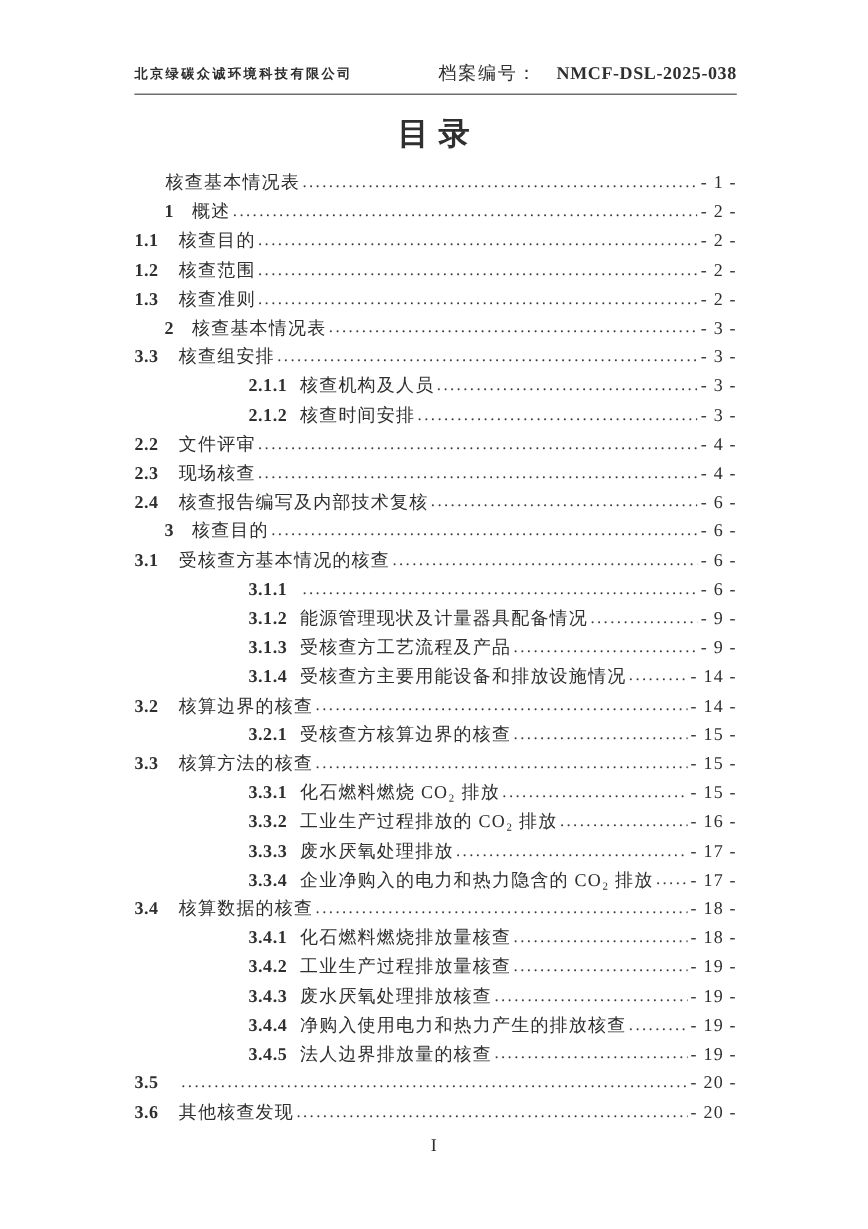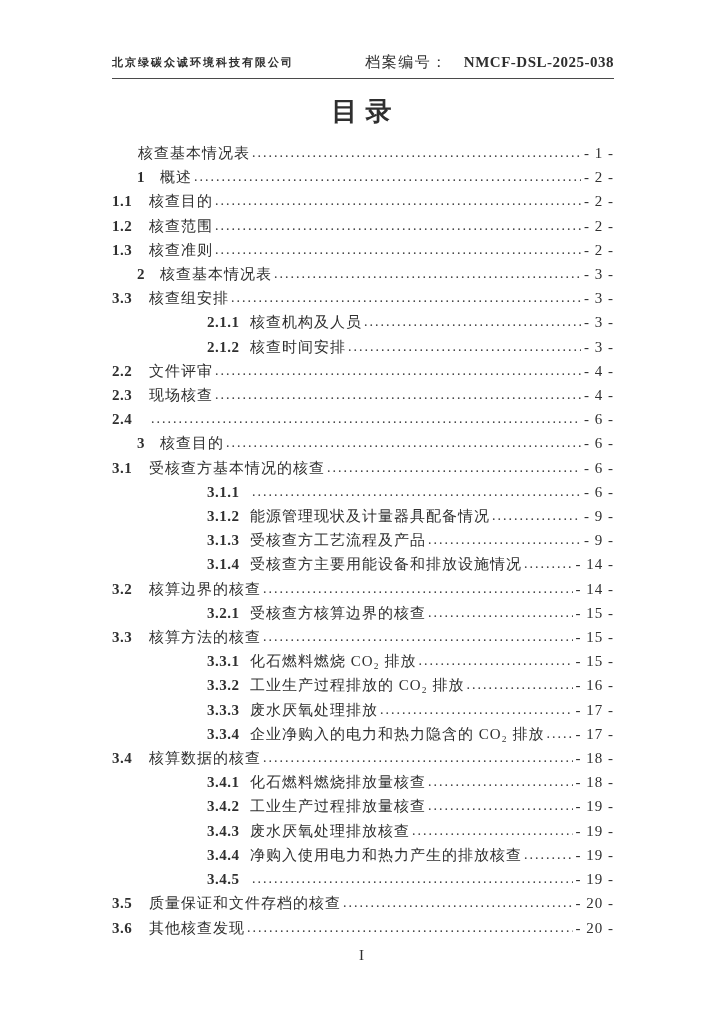--- a/index.html
+++ b/index.html
@@ -186,20 +186,21 @@
         <span class="pageno">- 4 -</span>
       </div>
       <div class="toc-row level-2">
         <span class="num">2.3</span>
         <span class="t">现场核查</span>
         <span class="leader">............................................................................................................................................................................................................................................................................................................</span>
         <span class="pageno">- 4 -</span>
       </div>
       <div class="toc-row level-2">
         <span class="num">2.4</span>
+        <span class="t">核查报告编写及内部技术复核</span>
         <span class="leader">............................................................................................................................................................................................................................................................................................................</span>
         <span class="pageno">- 6 -</span>
       </div>
       <div class="toc-row level-1">
         <span class="num">3</span>
         <span class="t">核查目的</span>
         <span class="leader">............................................................................................................................................................................................................................................................................................................</span>
         <span class="pageno">- 6 -</span>
       </div>
       <div class="toc-row level-2">
@@ -298,26 +299,26 @@
         <span class="pageno">- 19 -</span>
       </div>
       <div class="toc-row level-3">
         <span class="num">3.4.4</span>
         <span class="t">净购入使用电力和热力产生的排放核查</span>
         <span class="leader">............................................................................................................................................................................................................................................................................................................</span>
         <span class="pageno">- 19 -</span>
       </div>
       <div class="toc-row level-3">
         <span class="num">3.4.5</span>
+        <span class="t">法人边界排放量的核查</span>
         <span class="leader">............................................................................................................................................................................................................................................................................................................</span>
         <span class="pageno">- 19 -</span>
       </div>
       <div class="toc-row level-2">
         <span class="num">3.5</span>
-        <span class="t">质量保证和文件存档的核查</span>
         <span class="leader">............................................................................................................................................................................................................................................................................................................</span>
         <span class="pageno">- 20 -</span>
       </div>
       <div class="toc-row level-2">
         <span class="num">3.6</span>
         <span class="t">其他核查发现</span>
         <span class="leader">............................................................................................................................................................................................................................................................................................................</span>
         <span class="pageno">- 20 -</span>
       </div>
     </div>

